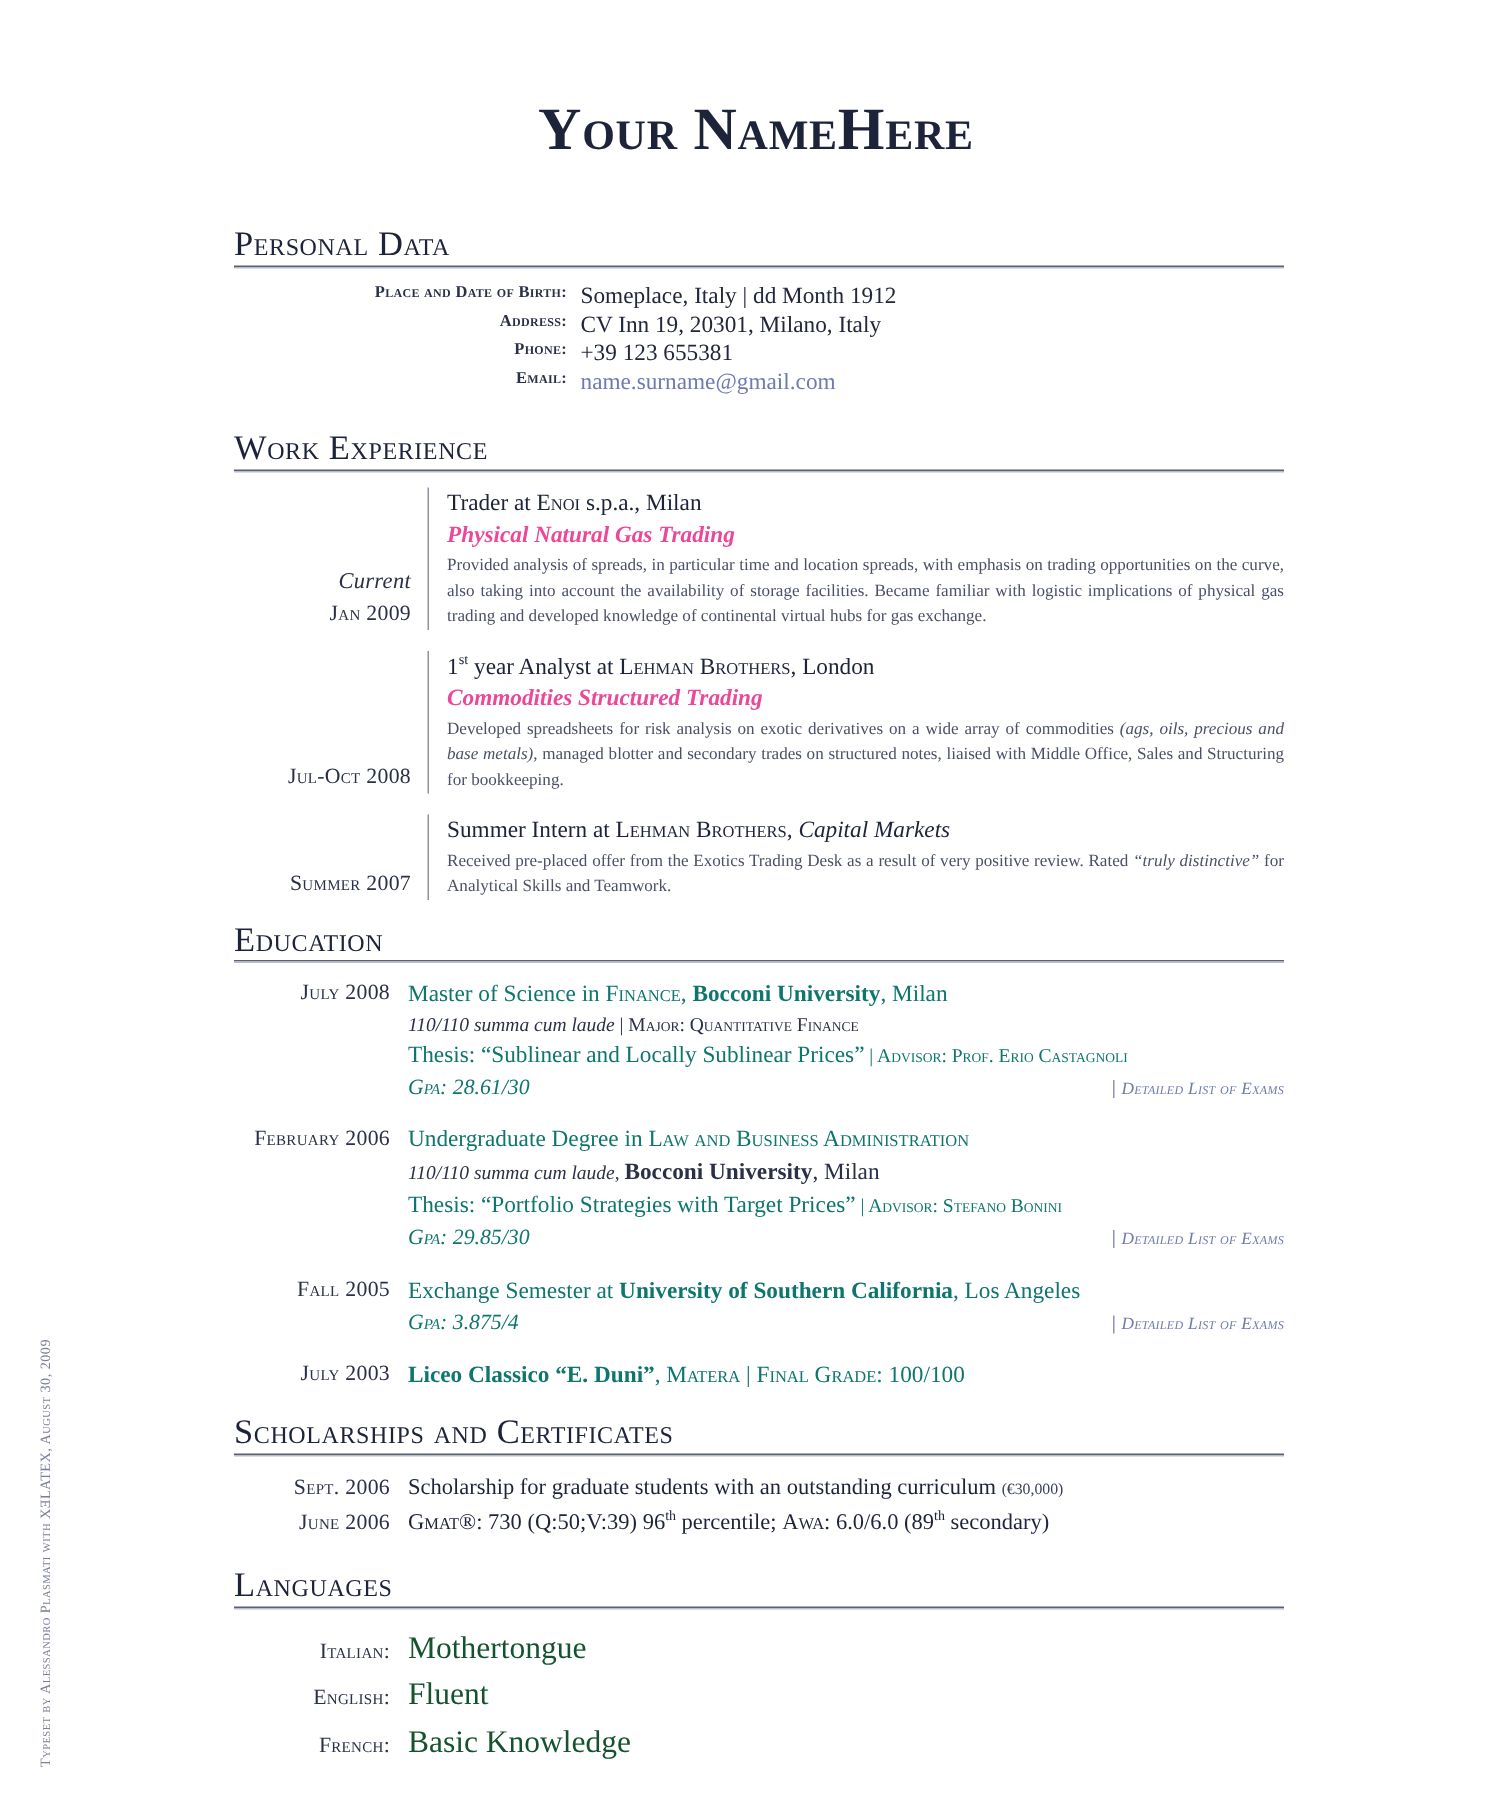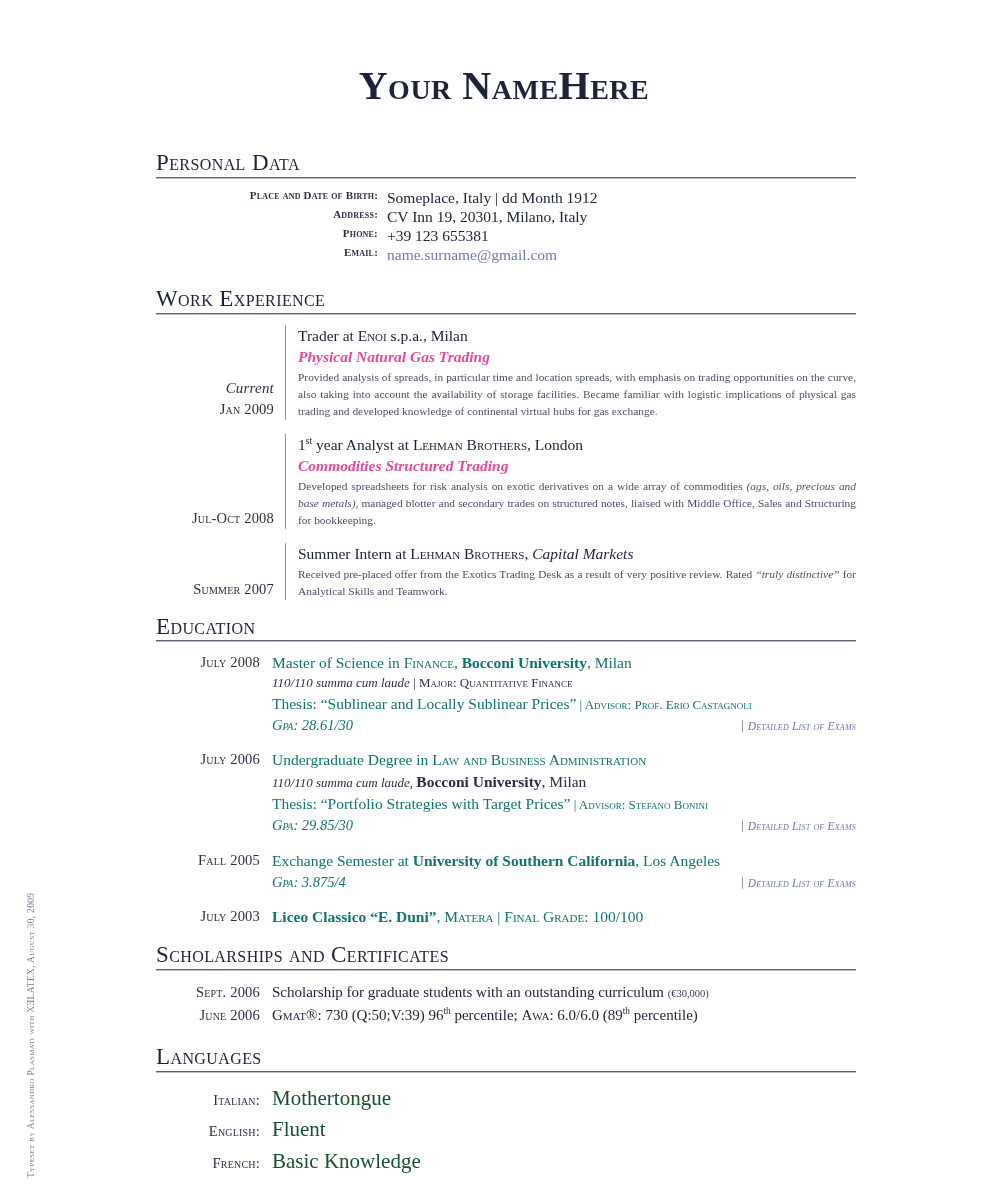--- a/index.html
+++ b/index.html
@@ -341,21 +341,21 @@
           <div class="ed-line-small"><i>110/110 summa cum laude</i><span class="sc"> | Major: Quantitative Finance</span></div>
           <div class="ed-line"><span>Thesis: “Sublinear and Locally Sublinear Prices”</span><span class="sc" style="font-size:13px;"> | Advisor: Prof. Erio </span><span class="sc" style="font-size:13px;">Castagnoli</span></div>
           <div class="ed-gpa-row">
             <div class="ed-line sc" style="font-size:14.5px;">Gpa: 28.61/30</div>
             <div class="exam-link">Detailed List of Exams</div>
           </div>
         </div>
       </div>
 
       <div class="ed-item">
-        <div class="ed-dates">July 2006</div>
+        <div class="ed-dates">February 2006</div>
         <div class="ed-body">
           <div class="ed-line"><span>Undergraduate Degree in </span><span class="sc">Law and Business Administration</span></div>
           <div class="ed-line-small"><i>110/110 summa cum laude</i><span>, </span><b style="font-size:15.5px;">Bocconi University</b><span style="font-size:15.5px;">, Milan</span></div>
           <div class="ed-line"><span>Thesis: “Portfolio Strategies with Target Prices”</span><span class="sc" style="font-size:13px;"> | Advisor: Stefano </span><span class="sc" style="font-size:13px;">Bonini</span></div>
           <div class="ed-gpa-row">
             <div class="ed-line sc" style="font-size:14.5px;">Gpa: 29.85/30</div>
             <div class="exam-link">Detailed List of Exams</div>
           </div>
         </div>
       </div>
@@ -383,21 +383,21 @@
       <div class="section-title">Scholarships and Certificates</div>
       <div class="rule"></div>
 
       <div class="sch-item">
         <div class="sch-dates">Sept. 2006</div>
         <div class="sch-text"><span>Scholarship for graduate students with an outstanding curriculum </span><span class="tiny-sc">(€30,000)</span></div>
       </div>
 
       <div class="sch-item">
         <div class="sch-dates">June 2006</div>
-        <div class="sch-text"><span class="sc">Gmat®:</span><span> 730 (Q:50;V:39) 96</span><sup>th</sup><span> percentile; </span><span class="sc">Awa:</span><span> 6.0/6.0 (89</span><sup>th</sup><span> percentile)</span></div>
+        <div class="sch-text"><span class="sc">Gmat®:</span><span> 730 (Q:50;V:39) 96</span><sup>th</sup><span> percentile; </span><span class="sc">Awa:</span><span> 6.0/6.0 (89</span><sup>th</sup><span> secondary)</span></div>
       </div>
     </div>
 
     <div class="section" style="margin-top:18px;">
       <div class="section-title">Languages</div>
       <div class="rule"></div>
 
       <div class="lang-row">
         <div class="lang-label">Italian:</div>
         <div class="lang-value">Mothertongue</div>

